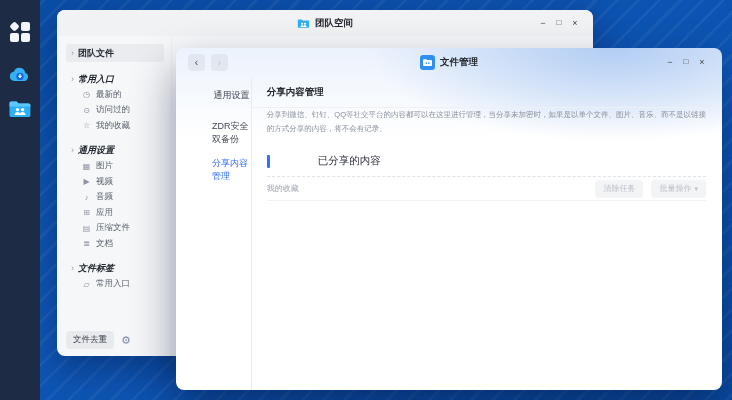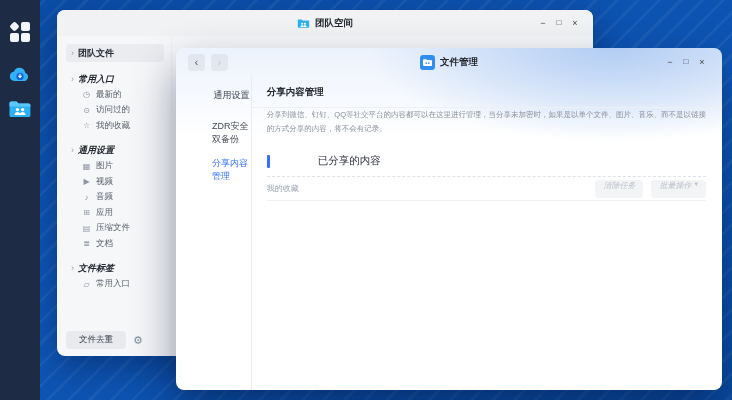--- a/index.html
+++ b/index.html
@@ -43,21 +43,21 @@
   .chev { font-size:9px; color:#9aa1ab; line-height:1; }
   .grp { height:16px; display:flex; align-items:center; gap:4px; margin-top:9px;
     padding-left:5px; cursor:pointer; }
   .grp .lbl { font-size:9px; font-weight:bold; color:#262b33;font-style:italic; }
   .s-item { height:15.5px; display:flex; align-items:center; gap:5px;
     padding-left:16px; cursor:pointer; }
   .s-item .ic { font-size:8px; color:#8b93a0; width:9px; text-align:center; }
   .s-item .ic.txt { font-size:6.5px; letter-spacing:0; }
   .s-item .lbl { font-size:8.5px; color:#555d68; }
   .side-foot { position:absolute; left:9px; bottom:7px; display:flex; align-items:center; gap:7px; }
-  .dedupe-btn { width:60px; height:18px; background:#e8eaee; border:none; border-radius:4px;
+  .dedupe-btn { width:48px; height:18px; background:#e8eaee; border:none; border-radius:4px;
     font-size:8.5px; color:#3c424b; cursor:pointer;
     font-family:"Liberation Sans","DejaVu Sans",sans-serif; }
   .gear { font-size:11px; color:#7c8aa0; cursor:pointer; line-height:1; }
   .back-main { flex:1; position:relative; border-left:1px solid #eef0f3; }
   .back-toolbar { position:absolute; top:31px; left:3px; right:7px; height:20px;
     display:flex; align-items:flex-start; gap:8px; }
   .up-arrow { font-size:10px; color:#5a626e; margin-top:1px; cursor:pointer; }
   .crumb { font-size:9px; font-weight:bold; color:#2a2f37; margin-top:2px; }
   .tb-right { margin-left:auto; display:flex; align-items:flex-start; gap:8px; }
   .tb-chip { width:64px; height:15px; background:#e7e9ed; border-radius:8px; margin-top:1px; cursor:pointer; }
@@ -91,22 +91,22 @@
     padding:2px 16px 8px 15px; margin:0 -16px 0 -15px; border-bottom:1px solid #edf0f4; }
   .c-desc { margin-top:0; font-size:7.5px; line-height:14px; color:#8a909b; white-space:nowrap; }
   .sec-row { margin-top:18px; display:flex; align-items:center; gap:7px; }
   .sec-bar { width:3px; height:13px; background:#3370ff; border-radius:1px; }
   .sec-title { font-size:10.5px; color:#2a2f38;margin-left:41px; }
   .dash { margin-top:8px; border-top:1px dashed #dfe3e9; }
   .empty-row { height:24px; display:flex; align-items:center; border-bottom:1px solid #f0f2f5; }
   .empty-txt { font-size:8px; color:#9aa3ad; }
   .btns { margin-left:auto; display:flex; gap:8px; }
   .gbtn { height:18px; padding:0 8px; background:#f3f4f6; border:none; border-radius:4px;
-    font-size:8px; color:#bbc1ca; cursor:pointer; display:flex; align-items:flex-start; gap:3px;
-    font-family:"Liberation Sans","DejaVu Sans",sans-serif;font-style:italic; }
+    font-size:8px; color:#bbc1ca; cursor:pointer; display:flex; align-items:center; gap:3px;
+    font-family:"Liberation Sans","DejaVu Sans",sans-serif; }
   .caret { font-size:7px; }
 </style>
 </head>
 <body>
 
 <div class="desktop">
 
   <div class="dock">
     <div class="dock-item" style="top:20px">
       <span class="appgrid">

